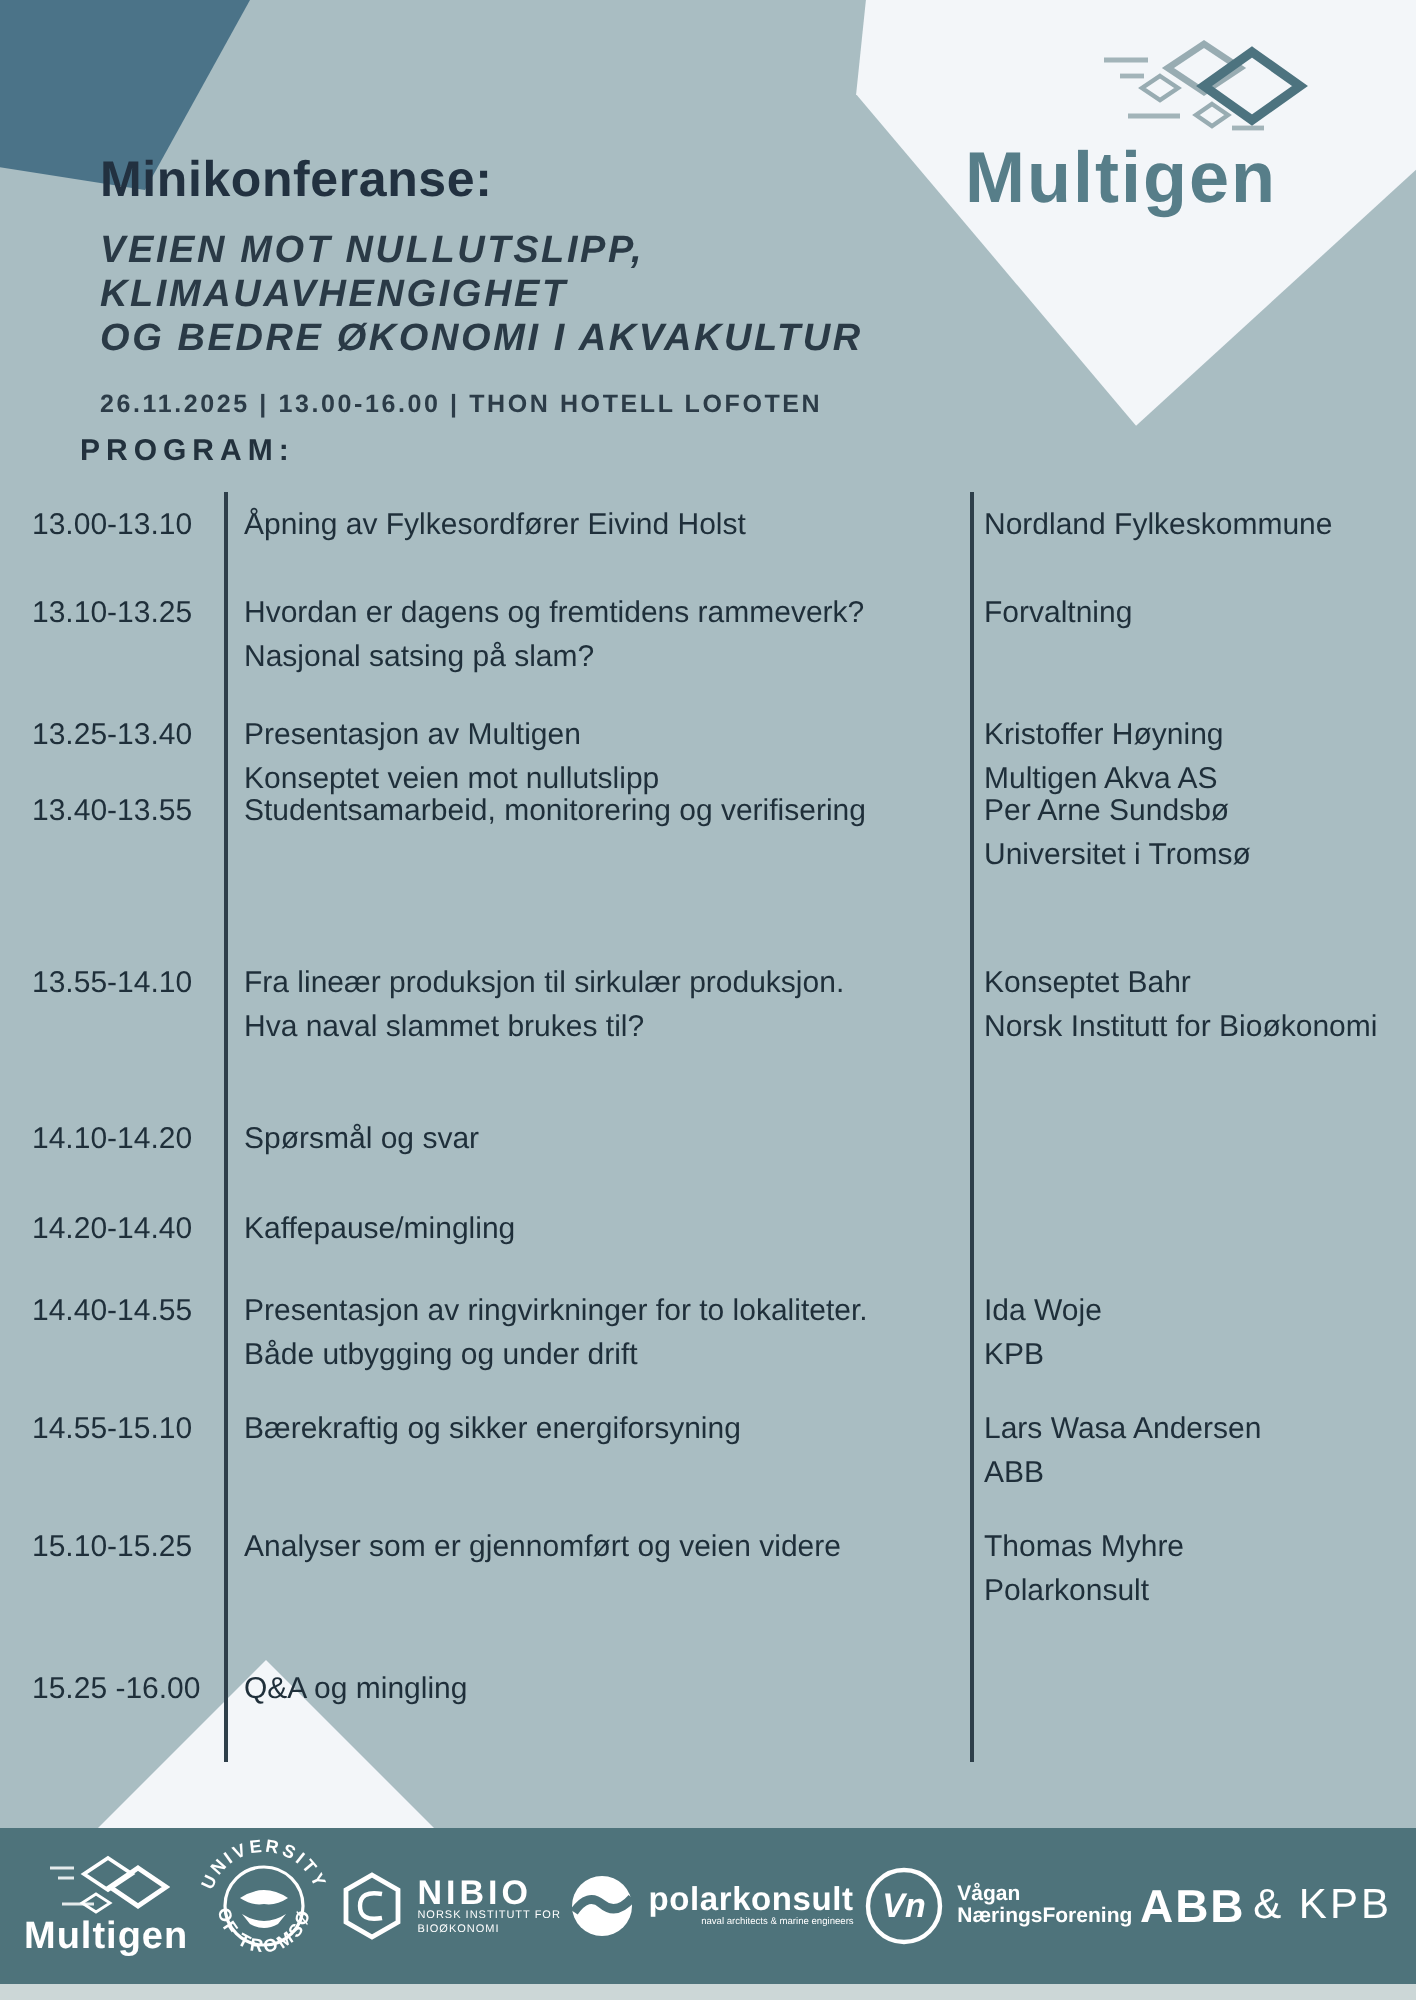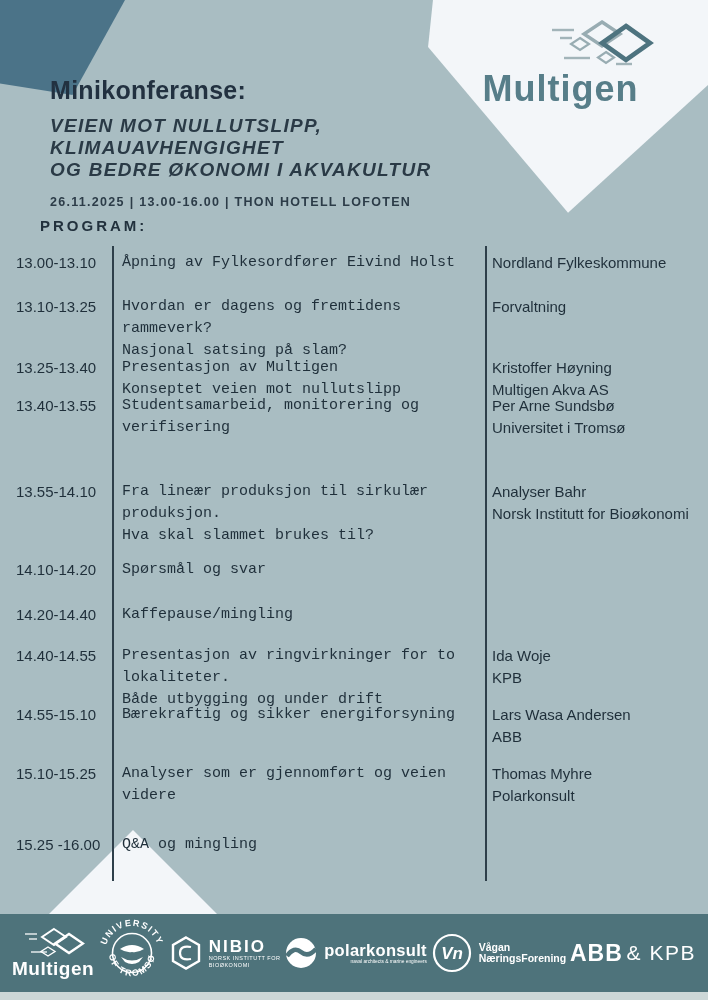--- a/index.html
+++ b/index.html
@@ -26,21 +26,21 @@
   .prog-head{position:absolute;left:40px;top:217px;font-size:15px;font-weight:bold;
         letter-spacing:3px;color:#22313d;}
   .divider{position:absolute;top:246px;width:1.5px;height:635px;background:#2e3f4a;}
   .div1{left:112px;} .div2{left:485px;}
   .prow{position:absolute;left:0;width:708px;}
   .cell{position:absolute;display:flex;flex-direction:column;justify-content:flex-start;
         font-size:15px;line-height:22px;color:#1f2f3a;}
   .cell span{display:block;}
   .cell span:empty{display:none;}
   .c-time{left:16px;width:94px;top:0;bottom:0;}
-  .c-desc{left:122px;width:358px;top:0;bottom:0;font-family:Liberation Mono, monospace;}
+  .c-desc{left:122px;width:358px;top:0;bottom:0;}
   .c-spk{left:492px;width:208px;top:0;bottom:0;}
   .r1{top:252px;height:36px;} .r2{top:296px;height:54px;} .r3{top:357px;height:54px;}
   .r4{top:395px;height:54px;} .r5{top:481px;height:54px;} .r6{top:559px;height:36px;}
   .r7{top:604px;height:36px;padding-left:46px;} .r8{top:645px;height:54px;} .r9{top:704px;height:54px;}
   .r10{top:763px;height:54px;} .r11{top:834px;height:36px;}
   
   .footer{position:absolute;left:0;top:914px;width:708px;height:78px;background:#4e737b;
         display:flex;align-items:center;justify-content:space-between;padding:0 12px;box-sizing:border-box;}
   .bottom-strip{position:absolute;left:0;top:992px;width:708px;height:8px;background:#ccd7d7;}
   .flogo{display:flex;align-items:center;color:#fff;}
@@ -138,24 +138,24 @@
         <span>Per Arne Sundsbø</span>
         <span>Universitet i Tromsø</span>
       </div>
   </div>
   <div class="prow r5">
     <div class="cell c-time">
         <span>13.55-14.10</span>
       </div>
     <div class="cell c-desc">
         <span>Fra lineær produksjon til sirkulær produksjon.</span>
-        <span>Hva skal slammet brukes til?</span>
-      </div>
-    <div class="cell c-spk">
-        <span>Analyser Bahr</span>
+        <span>Hva naval slammet brukes til?</span>
+      </div>
+    <div class="cell c-spk">
+        <span>Konseptet Bahr</span>
         <span>Norsk Institutt for Bioøkonomi</span>
       </div>
   </div>
   <div class="prow r6">
     <div class="cell c-time">
         <span>14.10-14.20</span>
       </div>
     <div class="cell c-desc">
         <span>Spørsmål og svar</span>
       </div>

